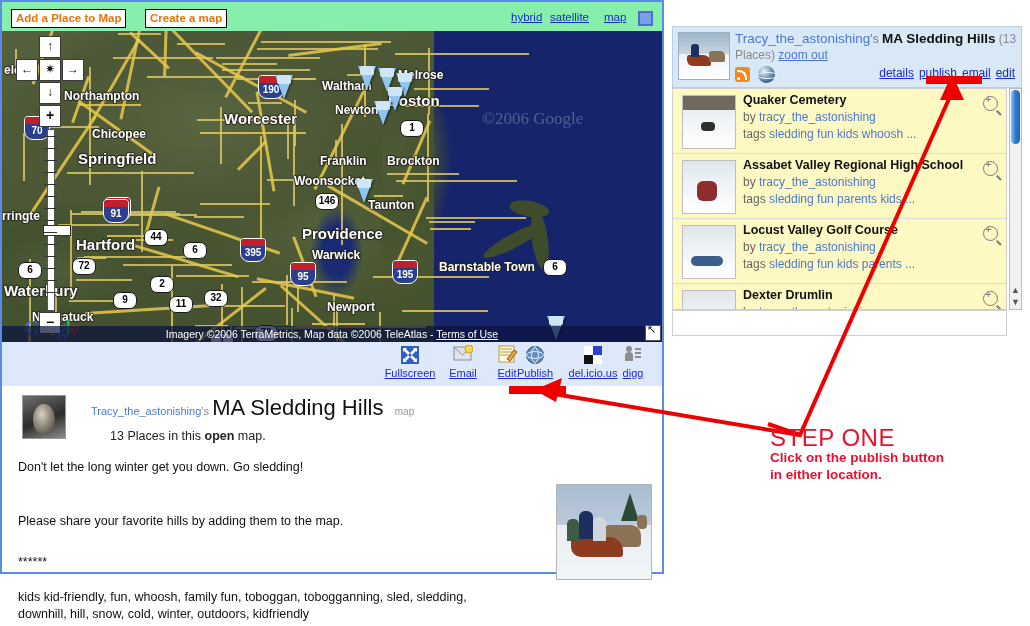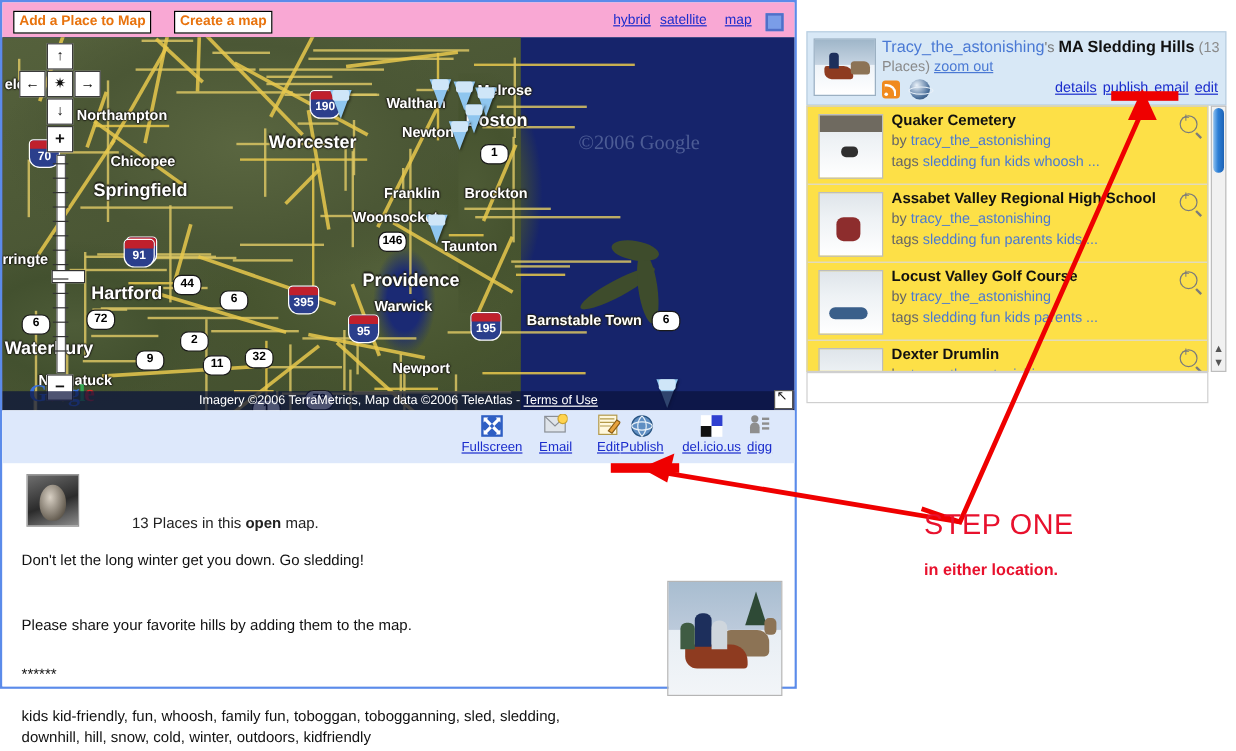--- a/index.html
+++ b/index.html
@@ -5,21 +5,21 @@
   html,body{margin:0;padding:0;background:#ffffff;}
   body{width:1030px;height:626px;position:relative;overflow:hidden;
        font-family:"Liberation Sans", sans-serif;font-size:12px;color:#000;}
 
   
   #app-window{position:absolute;left:0;top:0;width:664px;height:574px;
       border:2px solid #5b8bea;box-sizing:border-box;background:#ffffff;}
 
   
   #map-toolbar{position:absolute;left:0;top:0;width:660px;height:29px;
-      background:#f9a8d4;box-sizing:border-box;}
+      background:#86efac;box-sizing:border-box;}
   .tb-btn{position:absolute;top:7px;height:17px;background:#ffffff;
       border:1px solid #000;color:#e8730d;font-weight:bold;font-size:11.5px;
       line-height:16px;padding:0 4px;white-space:nowrap;cursor:pointer;}
   #btn-add-place{left:9px;}
   #btn-create-map{left:143px;}
   .tb-link{position:absolute;top:9px;color:#1a2ccc;font-size:11.5px;
       text-decoration:underline;cursor:pointer;white-space:nowrap;}
   #lnk-hybrid{left:509px;}
   #lnk-satellite{left:548px;}
   #lnk-map{left:602px;}
@@ -169,21 +169,21 @@
       background:#fff;border-radius:50%;}
   #rss-icon:after{content:"";position:absolute;left:2px;bottom:2px;width:8px;height:8px;
       border:2px solid #fff;border-left:none;border-bottom:none;border-radius:0 8px 0 0;}
   #ge-icon{position:absolute;left:85px;top:39px;width:17px;height:17px;border-radius:50%;
       background:radial-gradient(circle at 35% 30%,#eaf2fa,#4a6f9a 65%,#1f3a5c);cursor:pointer;}
   #ge-icon:after{content:"";position:absolute;left:-1px;top:6px;width:19px;height:5px;
       border:1px solid #e8f0f8;border-radius:50%;}
   #rp-links{position:absolute;right:6px;top:39px;font-size:12px;white-space:nowrap;}
   #rp-links a{color:#1a2ccc;text-decoration:underline;margin-left:5px;cursor:pointer;}
   #rp-list{position:absolute;left:4px;top:88px;width:335px;height:222px;
-      border:1px solid #cfcfcf;box-sizing:border-box;overflow:hidden;background:#fde047;}
+      border:1px solid #cfcfcf;box-sizing:border-box;overflow:hidden;background:#fef9c3;}
   .place-row{position:relative;height:65px;border-bottom:1px solid #dadada;box-sizing:border-box;}
   .place-thumb{position:absolute;left:9px;top:6px;width:52px;height:52px;border:1px solid #bdbdbd;
       overflow:hidden;background:linear-gradient(#dfe5ea 0%,#eef2f5 40%,#ffffff 100%);}
   .pt-a{position:absolute;left:0;top:0;width:52px;height:14px;background:#6f6a60;}
   .pt-b{position:absolute;left:18px;top:26px;width:14px;height:9px;background:#2f2f2f;border-radius:4px;}
   .pt-c{position:absolute;left:14px;top:20px;width:20px;height:20px;background:#8d2d2d;border-radius:6px;}
   .pt-d{position:absolute;left:8px;top:30px;width:32px;height:10px;background:#3a5f8a;border-radius:5px;}
   .place-name{position:absolute;left:70px;top:4px;font-size:12.5px;font-weight:bold;color:#111;}
   .place-by{position:absolute;left:70px;top:21px;font-size:12px;color:#666;}
   .place-by b{font-weight:normal;color:#4a79d4;}
@@ -499,20 +499,25 @@
               <rect x="12" y="7" width="6" height="2" fill="#8e8e8e"></rect>
               <rect x="12" y="11" width="6" height="2" fill="#8e8e8e"></rect>
             </svg>
         </span>
         <span class="lbl">digg</span>
       </div>
     </div>
 
     <div id="info-body">
       <div id="avatar"></div>
+      <div id="owner-line">
+        <span id="owner-name">Tracy_the_astonishing</span><span id="owner-apos">'s</span>
+        <span id="map-title">MA Sledding Hills</span>
+        <span id="map-kind">map</span>
+      </div>
       <div id="places-line">
         <span>13 Places in this </span><b>open</b><span> map.</span>
       </div>
       <div class="desc" id="desc2">Please share your favorite hills by adding them to the map.</div>
       <div class="desc" id="desc1">Don't let the long winter get you down. Go sledding!</div>
       <div class="desc" id="desc3">******</div>
       <div id="tags-line">kids kid-friendly, fun, whoosh, family fun, toboggan, tobogganning, sled, sledding, downhill, hill, snow, cold, winter, outdoors, kidfriendly</div>
       <div id="desc-image">
         <div class="tree"></div>
           <div class="deer"></div>
@@ -597,14 +602,15 @@
 
     <path d="M952 92 L800 435 L768 424" fill="none" stroke="#ef0000" stroke-width="4"></path>
     <polygon points="952,74 940,100 964,100" fill="#ef0000"></polygon>
 
     <path d="M800 435 L548 393" fill="none" stroke="#ef0000" stroke-width="4"></path>
     <polygon points="534,390 562,378 556,402" fill="#ef0000"></polygon>
   </svg>
   <div class="redbar" id="redbar-top"></div>
   <div class="redbar" id="redbar-bottom"></div>
   <div id="step-title">STEP ONE</div>
+  <div id="step-l1">Click on the publish button</div>
   <div id="step-l2">in either location.</div>
 </div>
 
 </body></html>

